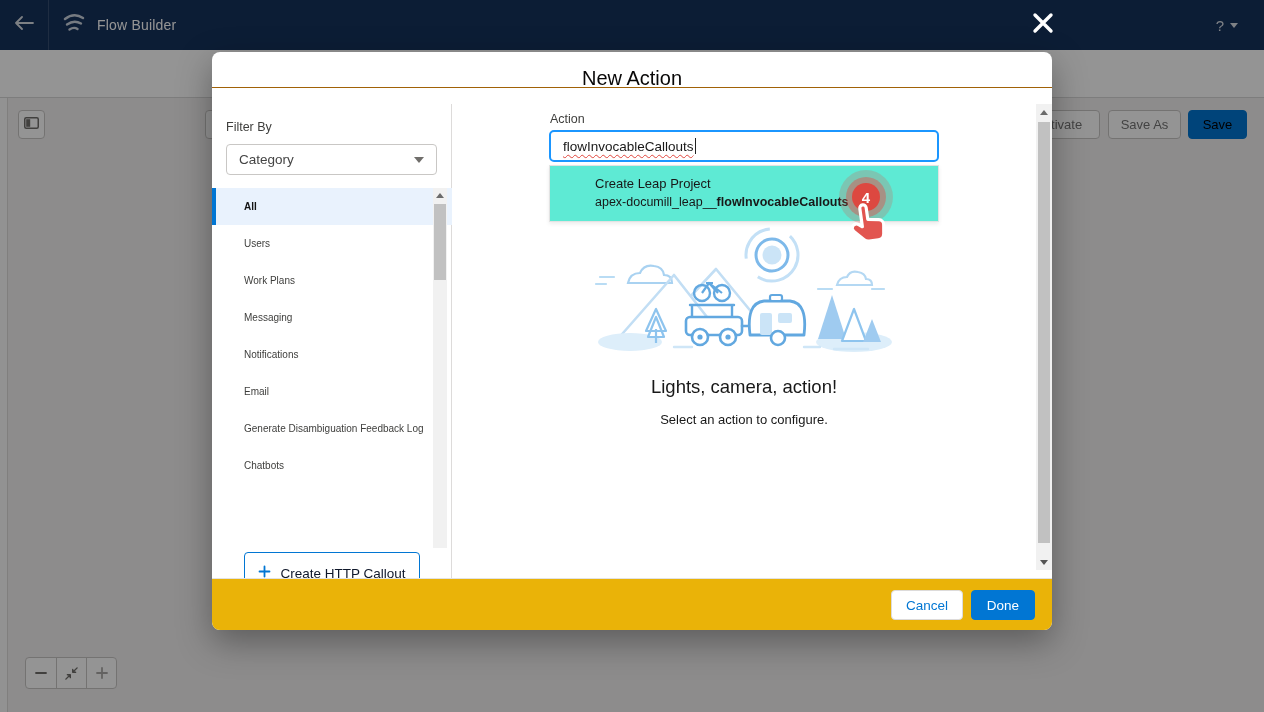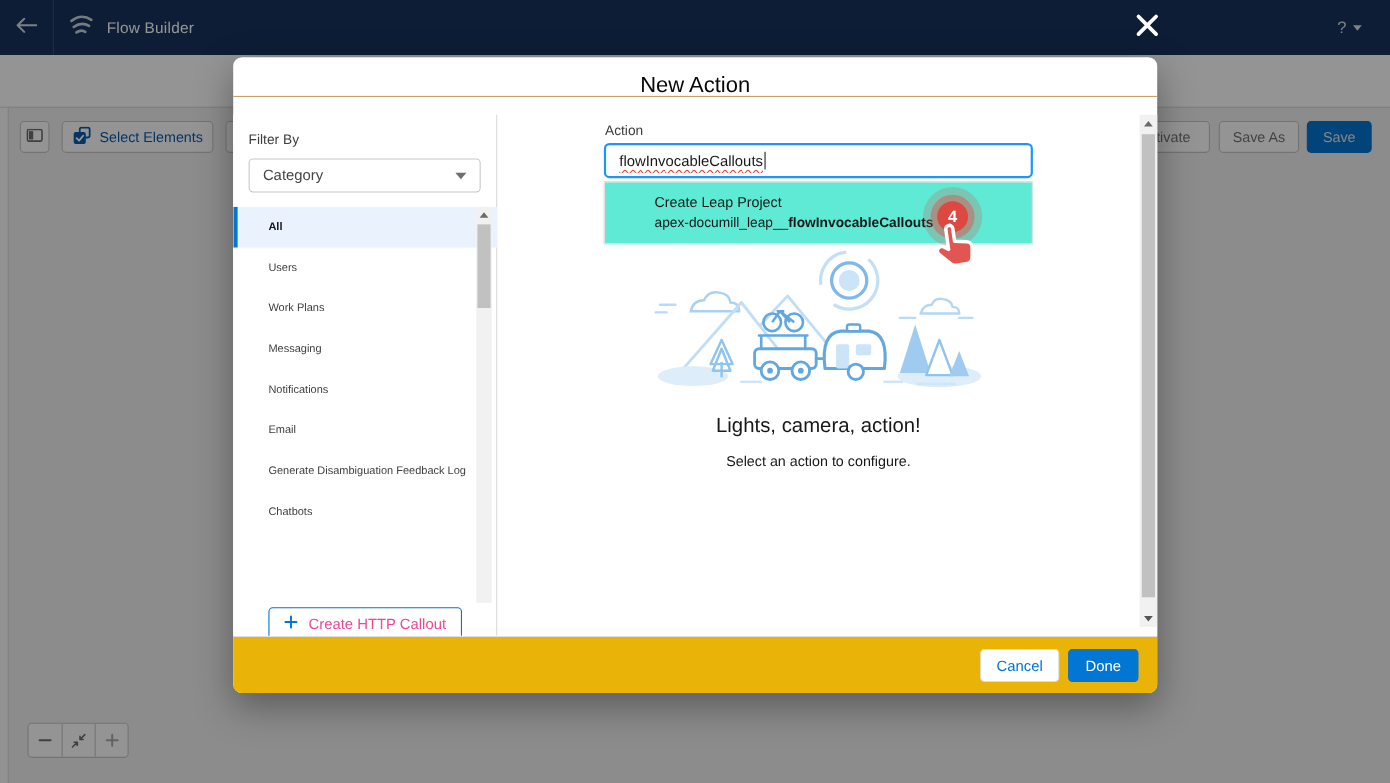--- a/index.html
+++ b/index.html
@@ -11,21 +11,21 @@
   .topbar { position:absolute; left:0; top:0; width:1264px; height:50px; background:#16325c; }
   .back-btn { position:absolute; left:0; top:0; width:49px; height:50px; display:flex; align-items:center; justify-content:center; border-right:1px solid rgba(255,255,255,.14); cursor:pointer; }
   .brand { position:absolute; left:62px; top:0; height:50px; display:flex; align-items:center; gap:11px; }
   .brand-title { color:#ffffff; font-size:14px; letter-spacing:.2px; }
   .help-menu { position:absolute; right:26px; top:0; height:50px; display:flex; align-items:center; gap:6px; color:#d9dee6; font-size:15px; cursor:pointer; }
   .caret-down { width:0; height:0; border-left:4px solid transparent; border-right:4px solid transparent; border-top:5px solid #d9dee6; }
 
   .toolbar { position:absolute; left:0; top:50px; width:1264px; height:48px; background:#ffffff; border-bottom:1px solid #d8d8d8; }
   .tb-btn { position:absolute; top:60px; height:29px; background:#fff; border:1px solid #c9c7c5; border-radius:4px; display:flex; align-items:center; justify-content:center; gap:8px; font-size:13px; color:#0b5cab; cursor:pointer; }
   .tb-btn.neutral { color:#747474; }
-  .tb-btn.brandfill { background:#0176d3; border-color:#0176d3; color:#e5e5e5; }
+  .tb-btn.brandfill { background:#0176d3; border-color:#0176d3; color:#000000; }
 
   .canvas-rail { position:absolute; left:0; top:98px; width:8px; height:614px; background:#fbfbfb; border-right:1px solid #dddbda; }
 
   .zoom-ctrl { position:absolute; left:25px; top:657px; height:32px; display:flex; background:#fff; border:1px solid #c9c7c5; border-radius:4px; overflow:hidden; }
   .zoom-ctrl .zbtn { width:30px; height:30px; display:flex; align-items:center; justify-content:center; cursor:pointer; }
   .zoom-ctrl .zbtn + .zbtn { border-left:1px solid #c9c7c5; }
 
   
   .dim { position:absolute; inset:0; background:rgba(0,0,0,.42); z-index:5; }
 
@@ -43,21 +43,21 @@
 
   .cat-list { position:absolute; left:0; top:84px; width:240px; height:360px; overflow:hidden; }
   .cat-item { position:relative; padding:9px 28px 9px 32px; font-size:10px; line-height:19px; color:#3e3e3c; cursor:pointer; }
   .cat-item.selected { background:#e9f2fd; font-weight:bold; color:#141414; }
   .cat-item.selected::before { content:""; position:absolute; left:0; top:0; bottom:0; width:4px; background:#0176d3; }
 
   .list-scroll { position:absolute; left:221px; top:84px; width:14px; height:360px; background:#f1f1f1; }
   .list-scroll .sb-up { position:absolute; top:5px; left:3px; width:0; height:0; border-left:4px solid transparent; border-right:4px solid transparent; border-bottom:5px solid #6b6b6b; }
   .list-scroll .sb-thumb { position:absolute; top:16px; left:1px; width:12px; height:76px; background:#c1c1c1; }
 
-  .http-btn { position:absolute; left:32px; top:448px; width:176px; height:30px; background:#fff; border:1px solid #0176d3; border-radius:4px; display:flex; align-items:center; justify-content:center; gap:9px; color:#ec4899; font-size:13.5px; cursor:pointer; }
+  .http-btn { position:absolute; left:32px; top:448px; width:176px; height:30px; background:#fff; border:1px solid #0176d3; border-radius:4px; display:flex; align-items:flex-end; justify-content:center; gap:9px; color:#0f172a; font-size:13.5px; cursor:pointer; }
 
   
   .right-panel { position:absolute; left:240px; top:0; width:600px; height:474px; }
   .action-col { position:absolute; left:97px; top:0; width:390px; }
   .action-label { position:absolute; left:1px; top:8px; font-size:12.5px; color:#3e3e3c; }
   .action-input { position:absolute; left:0; top:26px; width:390px; height:32px; border:2px solid #1b96ff; border-radius:5px; background:#fff; display:flex; align-items:center; padding:0 12px; font-size:13.5px; color:#181818; cursor:text; }
   .action-input .query { text-decoration:underline wavy #e0453c 1px; text-underline-offset:3px; }
   .action-input .caret-bar { width:1px; height:16px; background:#222; margin-left:1px; }
 
   .suggestion-panel { position:absolute; left:0; top:61px; width:390px; height:57px; background:#5eead4; border:1px solid #e3e3e3; border-radius:0; box-shadow:0 2px 4px rgba(0,0,0,.08); }
@@ -119,30 +119,20 @@
   </div>
 
   <div class="toolbar">
     <div class="tb-btn" style="left:18px; width:27px;">
       <span>
         <svg width="15" height="12" viewBox="0 0 15 12">
             <rect x="0.75" y="0.75" width="13.5" height="10.5" rx="1.5" fill="none" stroke="#706e6b" stroke-width="1.5"></rect>
             <rect x="2.2" y="2.2" width="4" height="7.6" fill="#706e6b"></rect>
           </svg>
       </span>
-    </div>
-    <div class="tb-btn" style="left:56px; width:138px;">
-      <span>
-        <svg width="17" height="17" viewBox="0 0 17 17">
-          <rect x="6.5" y="1" width="9" height="9" rx="1.5" fill="none" stroke="#0b5cab" stroke-width="1.6"></rect>
-          <rect x="1" y="5" width="11" height="11" rx="1.8" fill="#0b5cab"></rect>
-          <path d="M3.6 10.6 L5.9 12.9 L9.6 8.4" stroke="#fff" stroke-width="1.7" fill="none" stroke-linecap="round" stroke-linejoin="round"></path>
-        </svg>
-      </span>
-      <span>Select Elements</span>
     </div>
     <div class="tb-btn" style="left:205px; width:45px;"></div>
     <div class="tb-btn neutral" style="left:1018px; width:82px;">
       <span>Activate</span>
     </div>
     <div class="tb-btn neutral" style="left:1108px; width:73px;">
       <span>Save As</span>
     </div>
     <div class="tb-btn brandfill" style="left:1188px; width:59px;">
       <span>Save</span>

